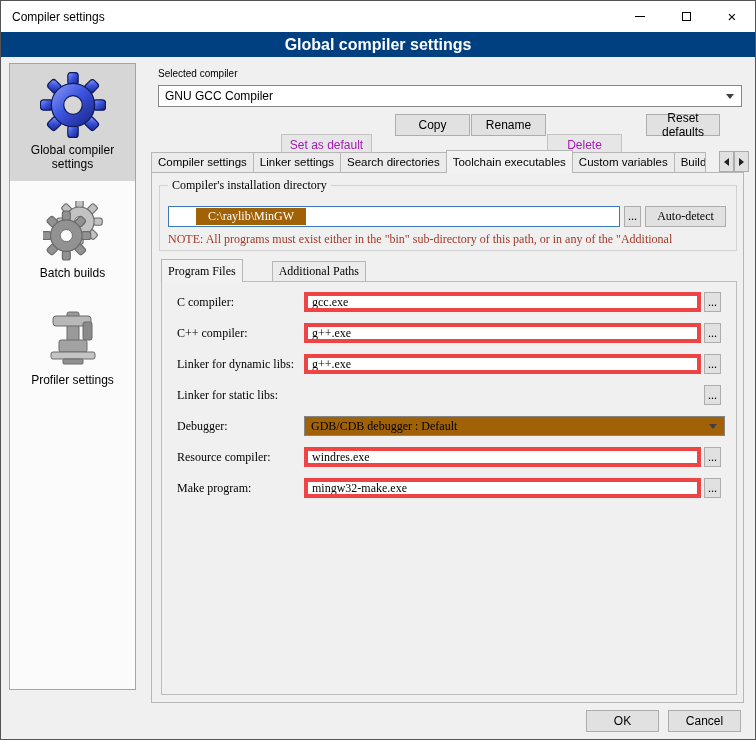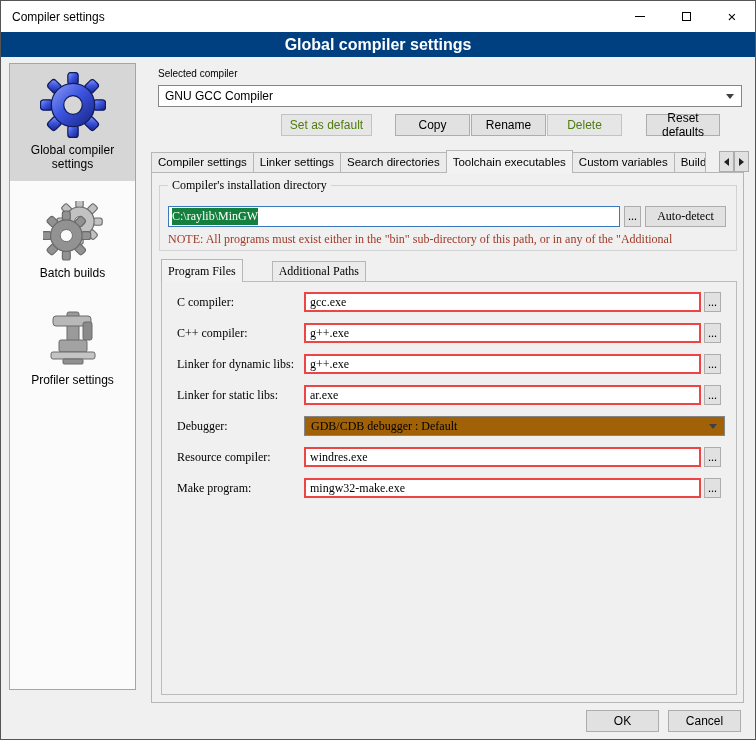--- a/index.html
+++ b/index.html
@@ -31,51 +31,51 @@
   .main { position:absolute; left:145px; top:62px; width:603px; height:642px; }
   .field-label { position:absolute; font-size:10px; }
   .combo { position:absolute; background:#fff; border:1px solid #858585; display:flex; align-items:center;
            padding:0 22px 0 6px; font-size:12px; cursor:default; }
   .combo .arrow { position:absolute; right:7px; top:50%; margin-top:-2px; width:0; height:0;
                   border-left:4px solid transparent; border-right:4px solid transparent; border-top:5px solid #404040; }
   .combo.gray { background:#a16207; }
 
   .btn { position:absolute; height:22px; background:#e1e1e1; border:1px solid #adadad; font-size:12px;
          display:flex; align-items:center; justify-content:center; cursor:default; font-family:inherit; }
-  .btn.disabled { color:#4d7c0f; border-color:#c3c3c3; background:#e6e6e6; }
+  .btn.disabled { color:#a21caf; border-color:#c3c3c3; background:#e6e6e6;margin-top:20px; }
 
   
   .tabbar { position:absolute; display:flex; align-items:flex-end; height:23px; }
   .tab { height:21px; line-height:19px; padding:0 6px; background:#ebebeb; border:1px solid #b6b6b6;
          margin-right:-1px; white-space:nowrap; cursor:default; }
   .tab.active { height:23px; line-height:22px; background:#f2f2f2; border-bottom:none; position:relative; z-index:3; }
   .tab.clipped { max-width:32px; overflow:hidden; }
   .tabbar.outer { left:5px; top:87px; font-size:11.5px; }
   .tab-scroll { position:absolute; top:88px; width:15px; height:21px; background:#e1e1e1; border:1px solid #acacac;
                 display:flex; align-items:center; justify-content:center; z-index:4; cursor:default; }
   .tri-left  { width:0; height:0; border-top:4px solid transparent; border-bottom:4px solid transparent; border-right:5px solid #222; }
   .tri-right { width:0; height:0; border-top:4px solid transparent; border-bottom:4px solid transparent; border-left:5px solid #222; }
 
   .tabpanel { position:absolute; left:5px; top:109px; width:593px; height:531px; background:#f0f0f0; border:1px solid #b6b6b6; z-index:1;font-family:Liberation Serif, serif; }
 
   
   .groupbox { position:absolute; left:7px; top:12px; width:578px; height:66px; border:1px solid #d2d2d2; }
   .groupbox > .gb-label { position:absolute; left:8px; top:-8px; background:#f0f0f0; padding:0 4px; font-size:12px; }
   .path-input { position:absolute; left:8px; top:20px; width:452px; height:21px; background:#fff;
                 border:1px solid #3a79bd; display:flex; align-items:center; padding:0 3px; overflow:hidden; }
-  .path-input .sel { background:#15803d; color:#fff; padding:1px 0; white-space:nowrap; }
+  .path-input .sel { background:#a16207; color:#fff; padding:1px 12px; white-space:nowrap;margin-left:24px; }
   .mini-btn { position:absolute; top:20px; height:21px; }
   .note { position:absolute; left:8px; top:46px; width:566px; color:#a03a28; font-size:12px;
           white-space:nowrap; overflow:hidden; }
 
   .tabbar.inner { left:9px; top:86px; font-size:12px;gap:30px; }
   .inner-panel { position:absolute; left:9px; top:108px; width:576px; height:414px; background:#f0f0f0; border:1px solid #bcbcbc; }
 
   .row-label { position:absolute; left:15px; font-size:12px; white-space:nowrap; }
-  .row-input { position:absolute; left:142px; width:397px; height:20px; border:2px solid #ef4444; background:#fff;
+  .row-input { position:absolute; left:142px; width:397px; height:20px; border:4px solid #ef4444; background:#fff;
                font-family:inherit; font-size:12px; padding:0 4px; }
   .row-ellipsis { position:absolute; left:542px; width:17px; height:20px; }
   .debugger-combo { left:142px; width:421px; height:20px; }
 
   .footer-btn { top:709px; width:73px; height:22px; }
 </style>
 </head>
 <body>
 
 <div class="window">
@@ -226,21 +226,20 @@
 
         <span class="row-label" style="top:44px;">C++ compiler:</span>
         <input class="row-input" style="top: 41px;" value="g++.exe">
         <button class="btn row-ellipsis" style="top:41px;">...</button>
 
         <span class="row-label" style="top:75px;">Linker for dynamic libs:</span>
         <input class="row-input" style="top: 72px;" value="g++.exe">
         <button class="btn row-ellipsis" style="top:72px;">...</button>
 
         <span class="row-label" style="top:106px;">Linker for static libs:</span>
-        <input class="row-input" style="top: 103px;" value="ar.exe">
         <button class="btn row-ellipsis" style="top:103px;">...</button>
 
         <span class="row-label" style="top:137px;">Debugger:</span>
         <div class="combo gray debugger-combo" style="top:134px;">
           <span>GDB/CDB debugger : Default</span>
           <span class="arrow"></span>
         </div>
 
         <span class="row-label" style="top:168px;">Resource compiler:</span>
         <input class="row-input" style="top: 165px;" value="windres.exe">

